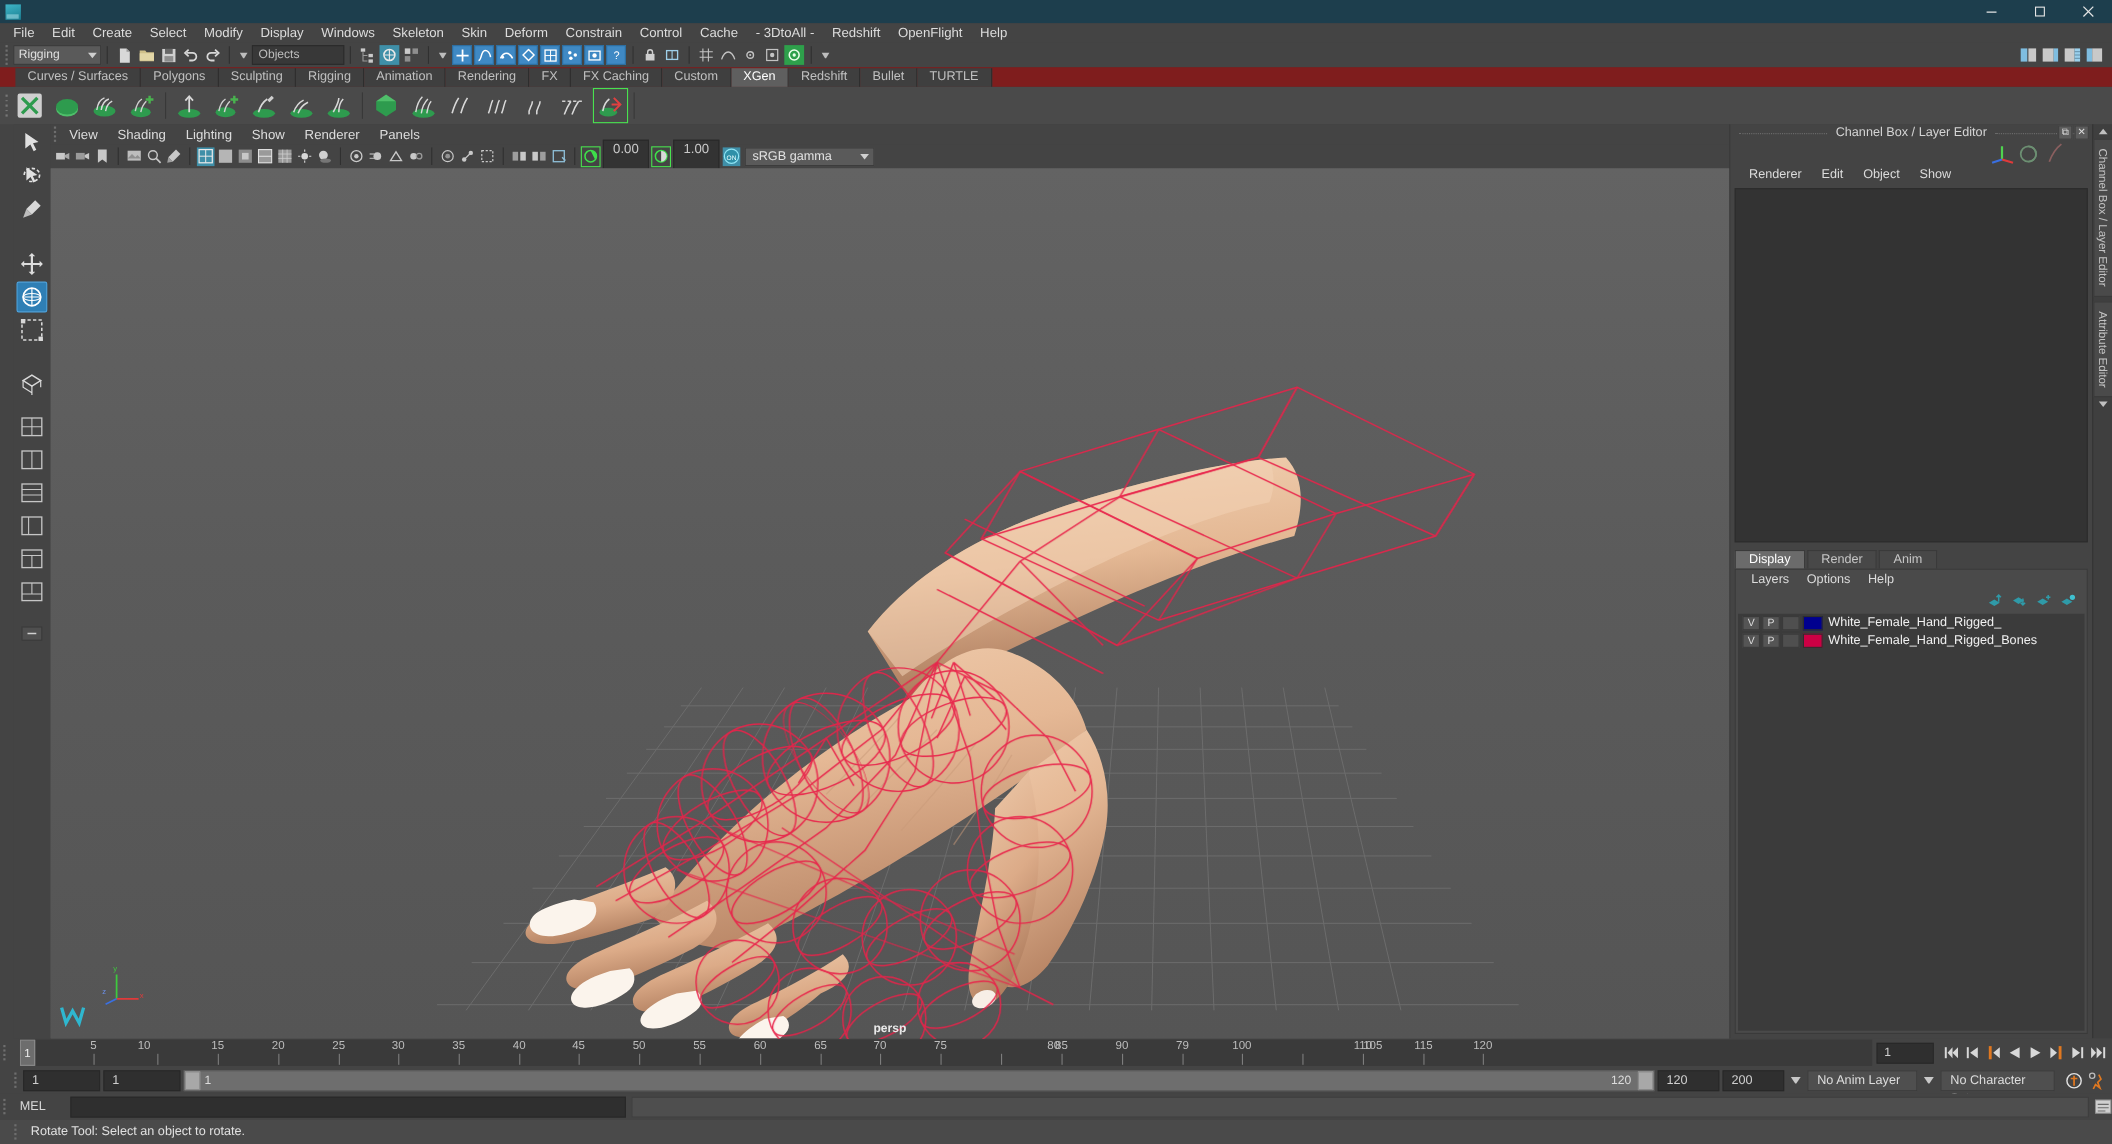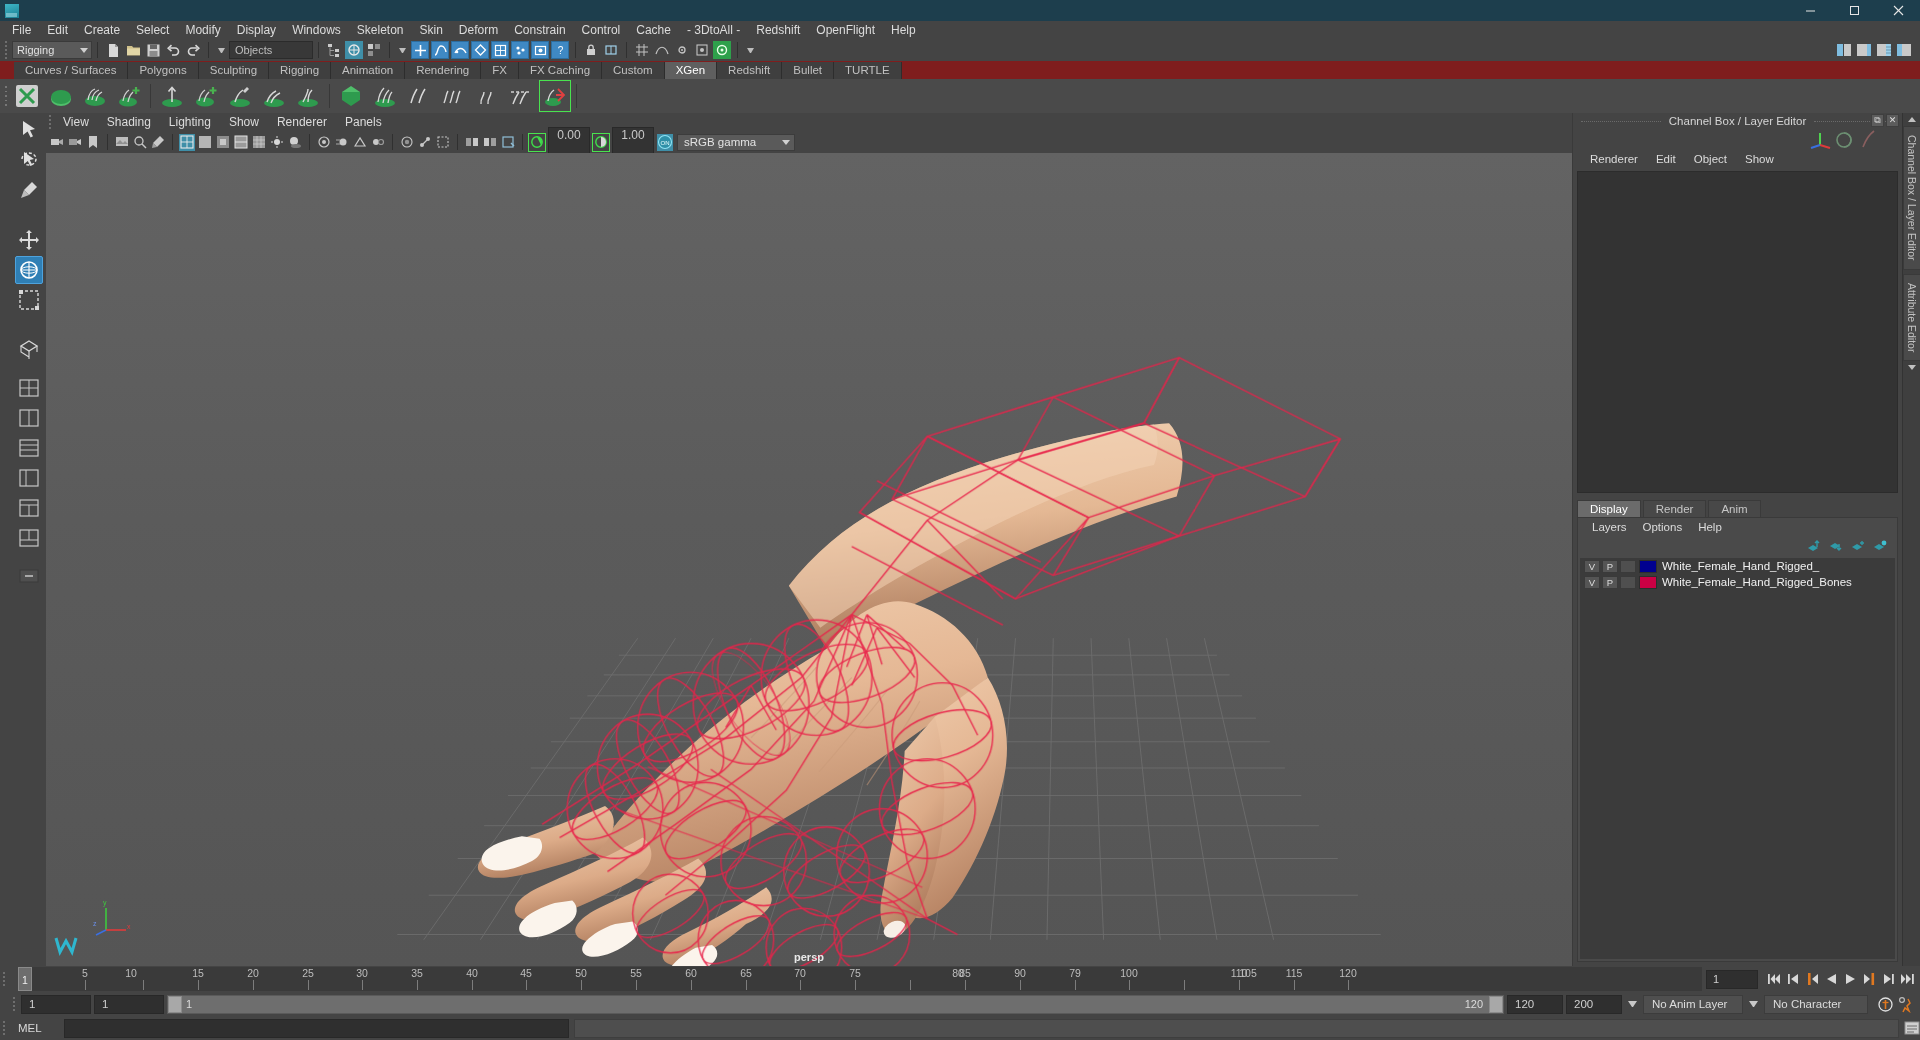--- a/index.html
+++ b/index.html
@@ -1272,14 +1272,23 @@
     <div class="mel-in"></div>
     <div class="mel-out"></div>
     <span class="pbtn">
       <svg width="16" height="16" viewBox="0 0 16 16">
           <rect x="1" y="2" width="14" height="12" fill="#cfcfcf" stroke="#8f8f8f"></rect>
           <path d="M3 6h10M3 9h10M3 12h7" stroke="#6a6a6a" stroke-width="1"></path>
         </svg>
       </span>
   </div>
 
+  <div class="helprow">
+    <span class="grip">
+        <i></i>
+        <i></i>
+        <i></i>
+        <i></i>
+      </span>
+    <span class="help-txt">Rotate Tool: Select an object to rotate.</span>
+  </div>
 
 </div>
 
 </body></html>

